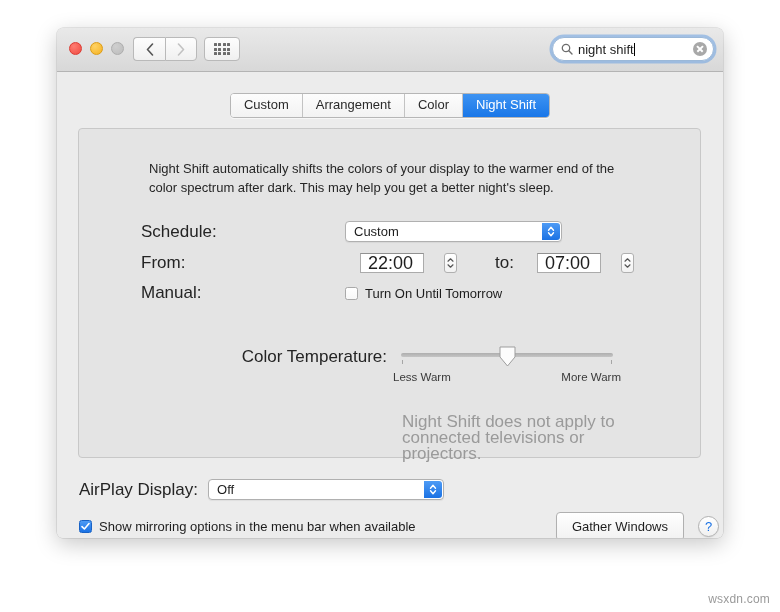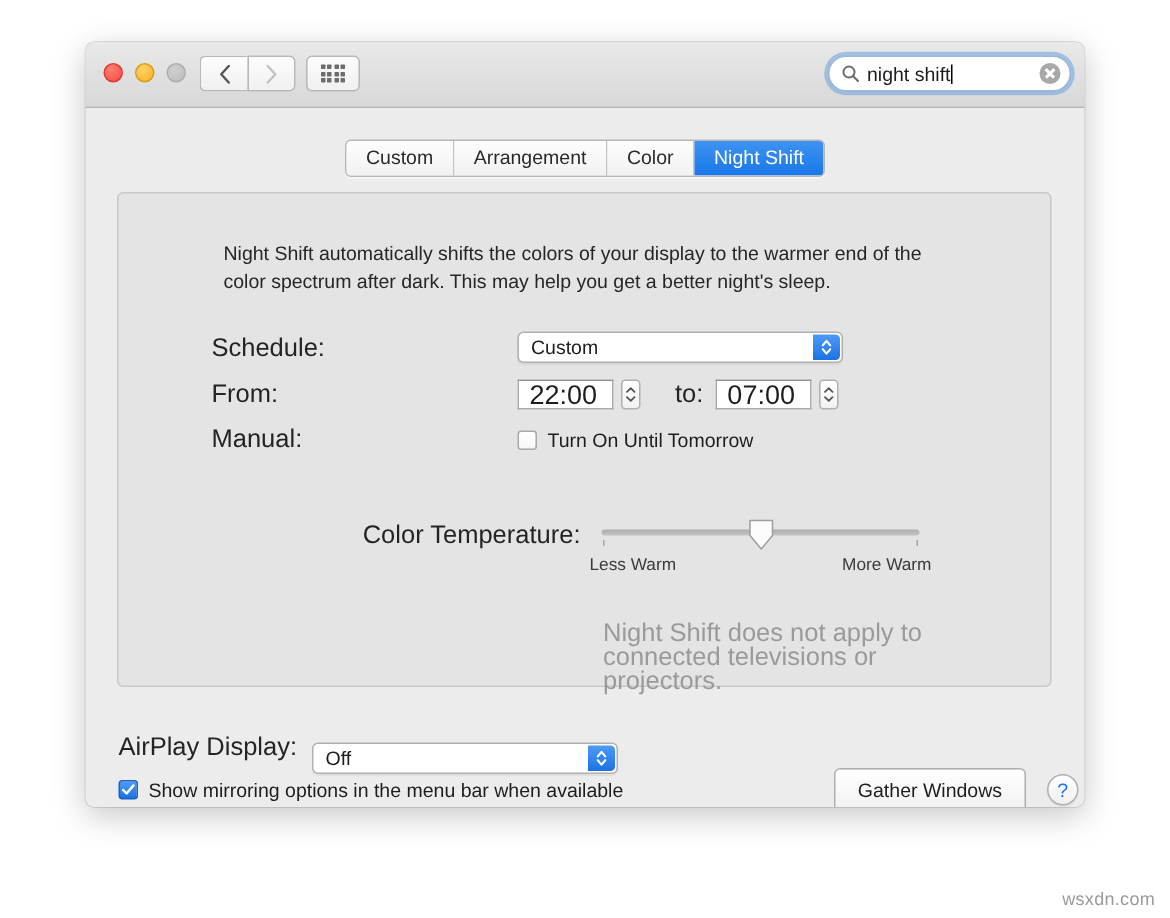--- a/index.html
+++ b/index.html
@@ -494,21 +494,21 @@
           <span>Custom</span>
           <span class="arrows">
             <svg width="8" height="13" viewBox="0 0 8 13">
               <polyline points="1.5,5.2 4,2.2 6.5,5.2" fill="none" stroke="#fff" stroke-width="1.4" stroke-linecap="round" stroke-linejoin="round"></polyline>
               <polyline points="1.5,7.8 4,10.8 6.5,7.8" fill="none" stroke="#fff" stroke-width="1.4" stroke-linecap="round" stroke-linejoin="round"></polyline>
             </svg>
           </span>
         </div>
       </div>
 
-      <div class="row" style="left:62px; top:124px;">
+      <div class="row" style="left:62px; top:124px;gap:15px;">
         <div class="rowlabel" style="width:194px; margin-right:10px;">From:</div>
         <div class="textfield" style="width:64px;">
           <span>22:00</span>
         </div>
         <div class="stepper">
           <svg width="7" height="4" viewBox="0 0 7 4">
               <polyline points="1,3.2 3.5,0.8 6,3.2" fill="none" stroke="#555" stroke-width="1.2" stroke-linecap="round" stroke-linejoin="round"></polyline>
             </svg>
           <svg width="7" height="4" viewBox="0 0 7 4">
               <polyline points="1,0.8 3.5,3.2 6,0.8" fill="none" stroke="#555" stroke-width="1.2" stroke-linecap="round" stroke-linejoin="round"></polyline>
@@ -549,21 +549,21 @@
           </div>
           <div class="endlabel" style="left:-8px;">Less Warm</div>
           <div class="endlabel" style="right:-8px;">More Warm</div>
         </div>
       </div>
 
     </div>
 
     <div class="airplay">
       <div class="rowlabel" style="margin-right:10px;">AirPlay Display:</div>
-      <div class="popup" style="width:204px;margin-top:16px;">
+      <div class="popup" style="width:236px;">
         <span>Off</span>
         <span class="arrows">
           <svg width="8" height="13" viewBox="0 0 8 13">
             <polyline points="1.5,5.2 4,2.2 6.5,5.2" fill="none" stroke="#fff" stroke-width="1.4" stroke-linecap="round" stroke-linejoin="round"></polyline>
             <polyline points="1.5,7.8 4,10.8 6.5,7.8" fill="none" stroke="#fff" stroke-width="1.4" stroke-linecap="round" stroke-linejoin="round"></polyline>
           </svg>
         </span>
       </div>
     </div>
 

